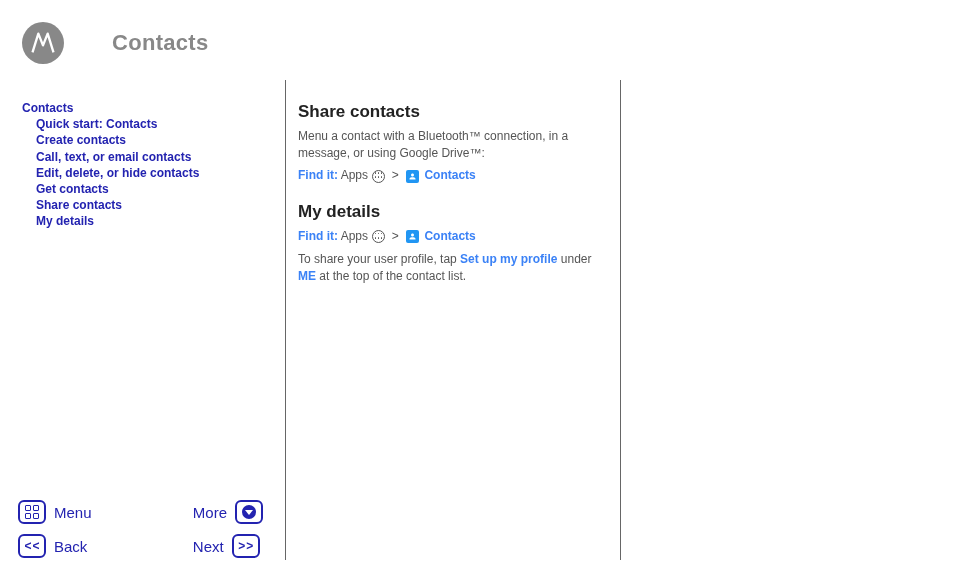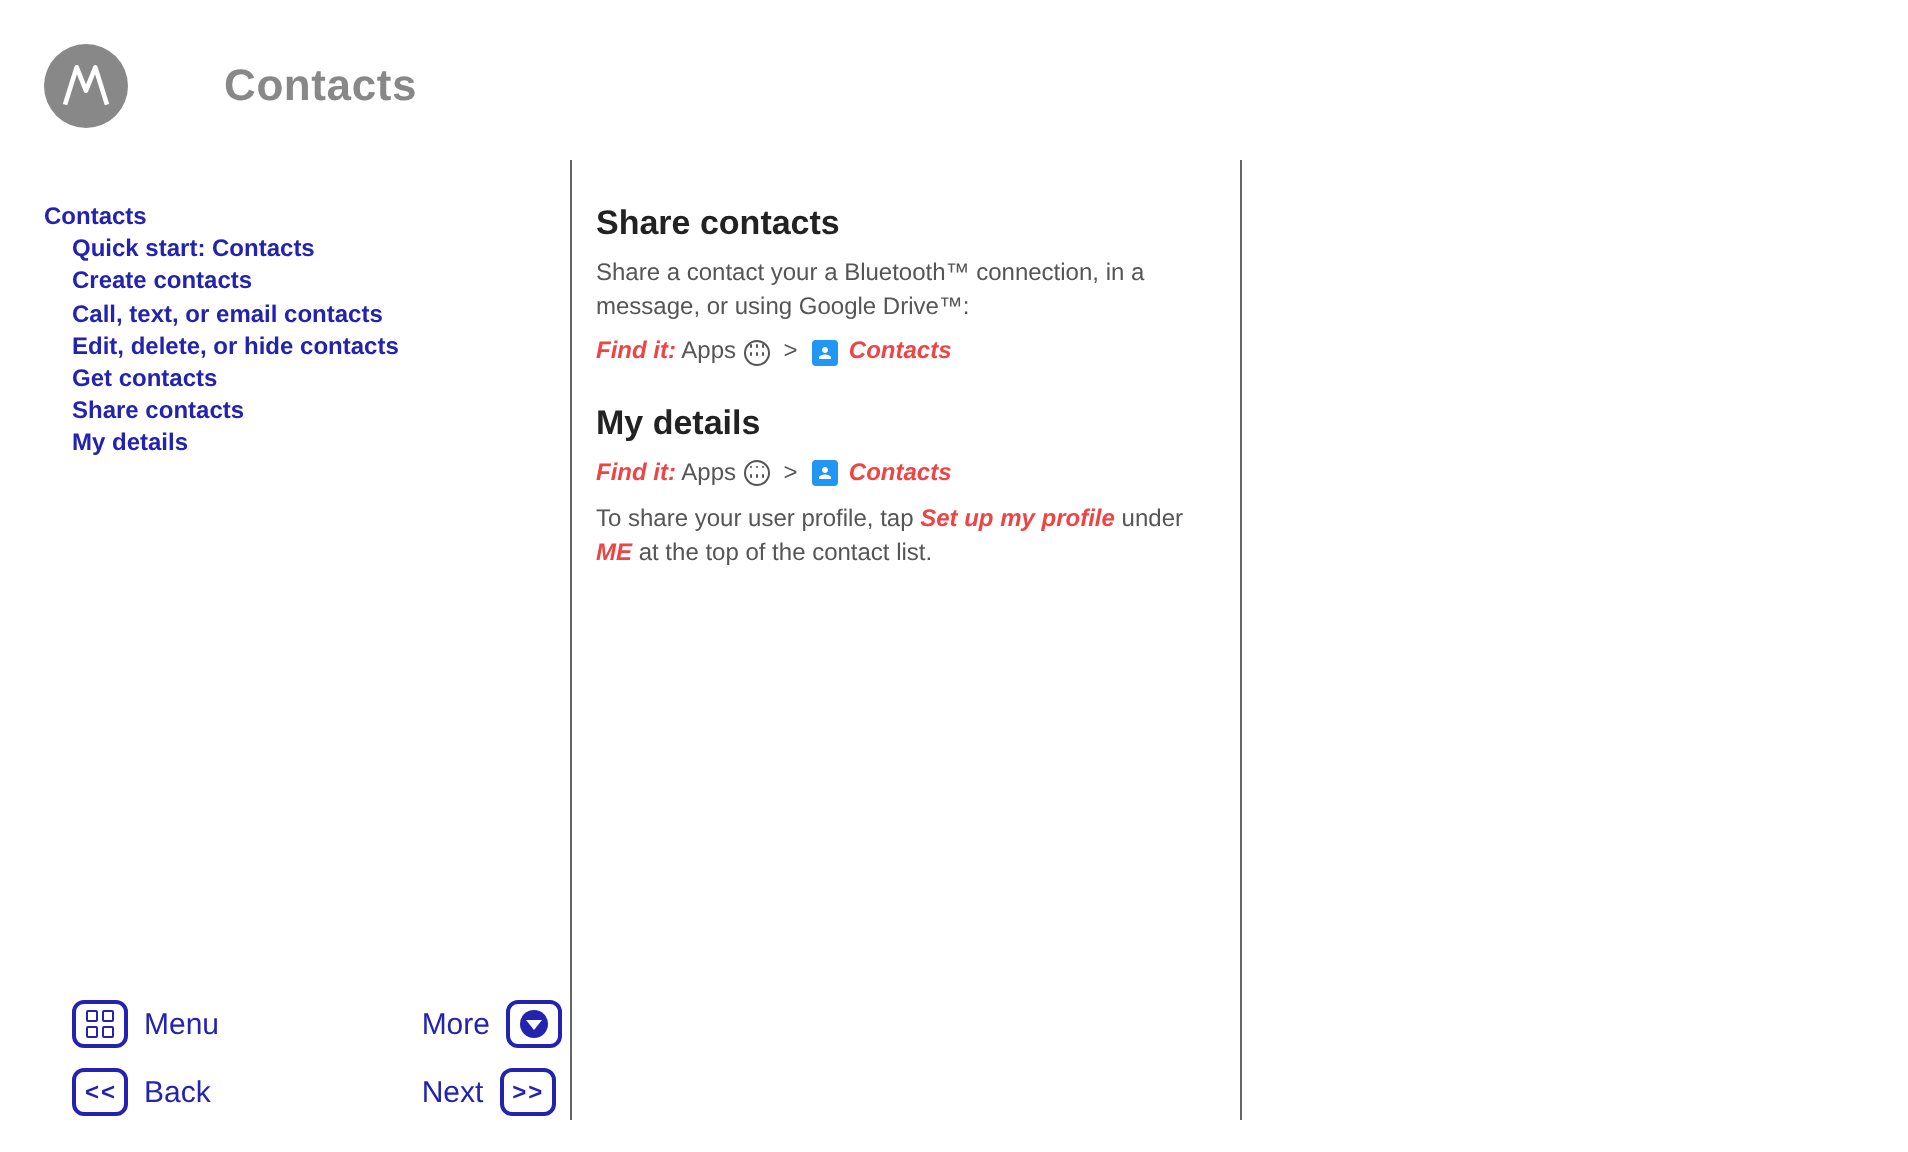--- a/index.html
+++ b/index.html
@@ -71,21 +71,21 @@
       color: #555;
       line-height: 1.4;
     }
     .content h2 {
       font-size: 17px;
       color: #222;
       font-weight: 600;
       margin-bottom: 4px;
     }
     .content p { margin-bottom: 6px; }
-    .bold { font-weight: bold; color: #ef4444; font-style: italic; }
+    .bold { font-weight: bold; color: #3b82f6; }
     .apps-icon {
       display: inline-flex;
       align-items: center;
       justify-content: center;
       width: 13px;
       height: 13px;
       border: 1px solid #555;
       border-radius: 50%;
       vertical-align: middle;
       margin: 0 1px;
@@ -116,21 +116,21 @@
       vertical-align: middle;
       gap: 1.5px;
       margin: 0 2px;
     }
     .menu-dots span { width: 2.5px; height: 2.5px; background: #555; border-radius: 50%; }
     .gt { color: #555; margin: 0 2px; }
     .section2 { margin-top: 16px; }
     .bottom-nav {
       position: absolute;
       bottom: 18px;
-      left: 36px;
+      left: 18px;
       width: 245px;
       display: grid;
       grid-template-columns: auto 1fr 1fr auto;
       row-gap: 10px;
       column-gap: 10px;
       align-items: center;
     }
     .nav-btn {
       display: flex;
       align-items: center;
@@ -198,21 +198,21 @@
   <a href="#" class="lvl2">Get contacts</a>
   <a href="#" class="lvl2">Share contacts</a>
   <a href="#" class="lvl2">My details</a>
 </div>
 
 <div class="vline1"></div>
 <div class="vline2"></div>
 
 <div class="content">
   <h2>Share contacts</h2>
-  <p>Share a contact your a Bluetooth™ connection, in a message, or using Google Drive™:</p>
+  <p>Menu a contact with a Bluetooth™ connection, in a message, or using Google Drive™:</p>
   <p>
     <span class="bold">Find it:</span>
     <span>Apps</span>
     <span class="apps-icon">
         <span class="apps-dots">
           <span></span>
           <span></span>
           <span></span>
           <span></span>
           <span></span>

